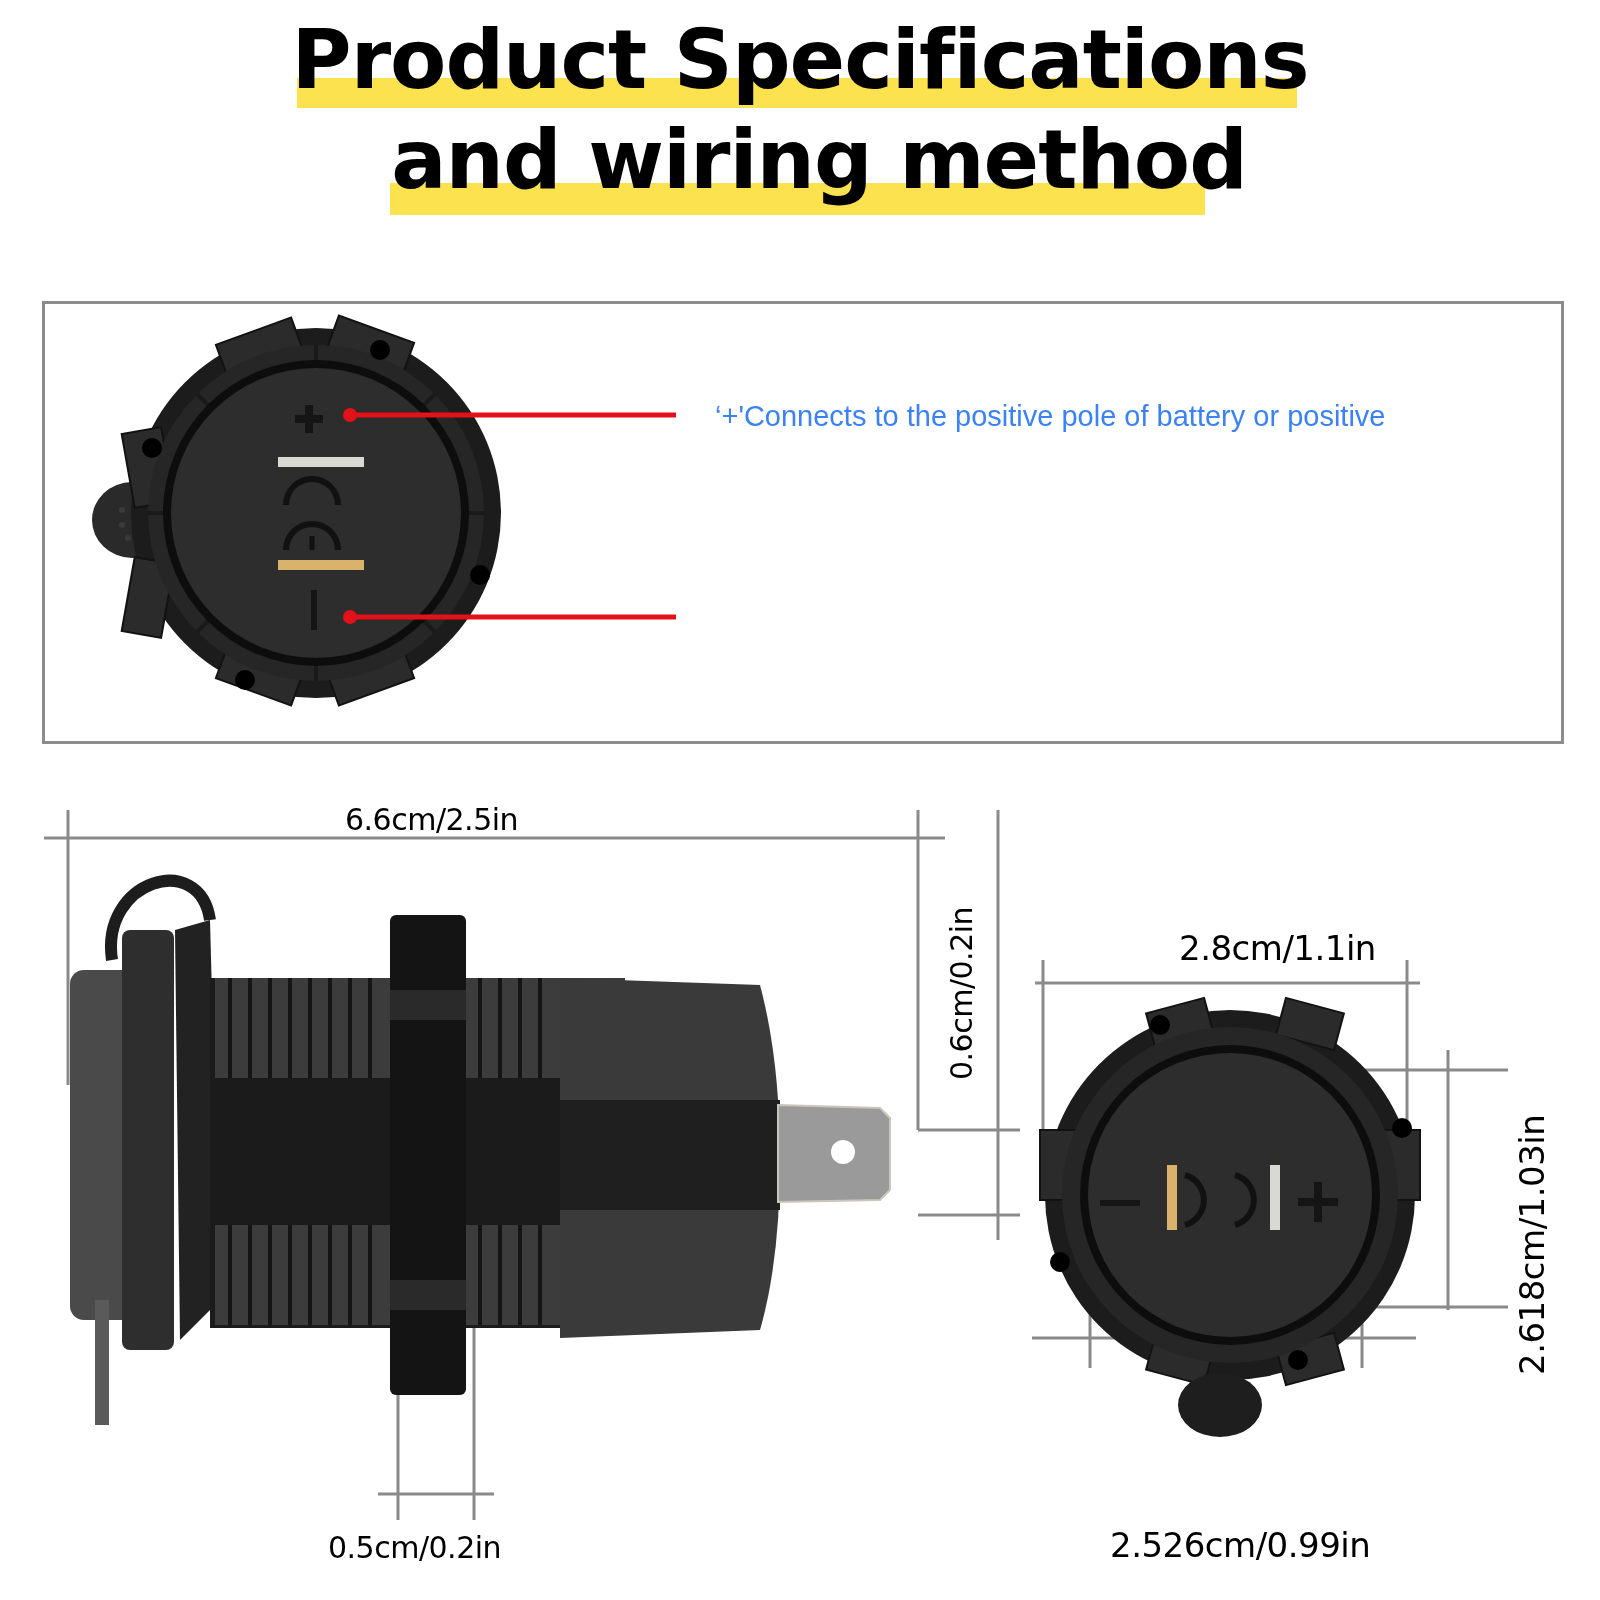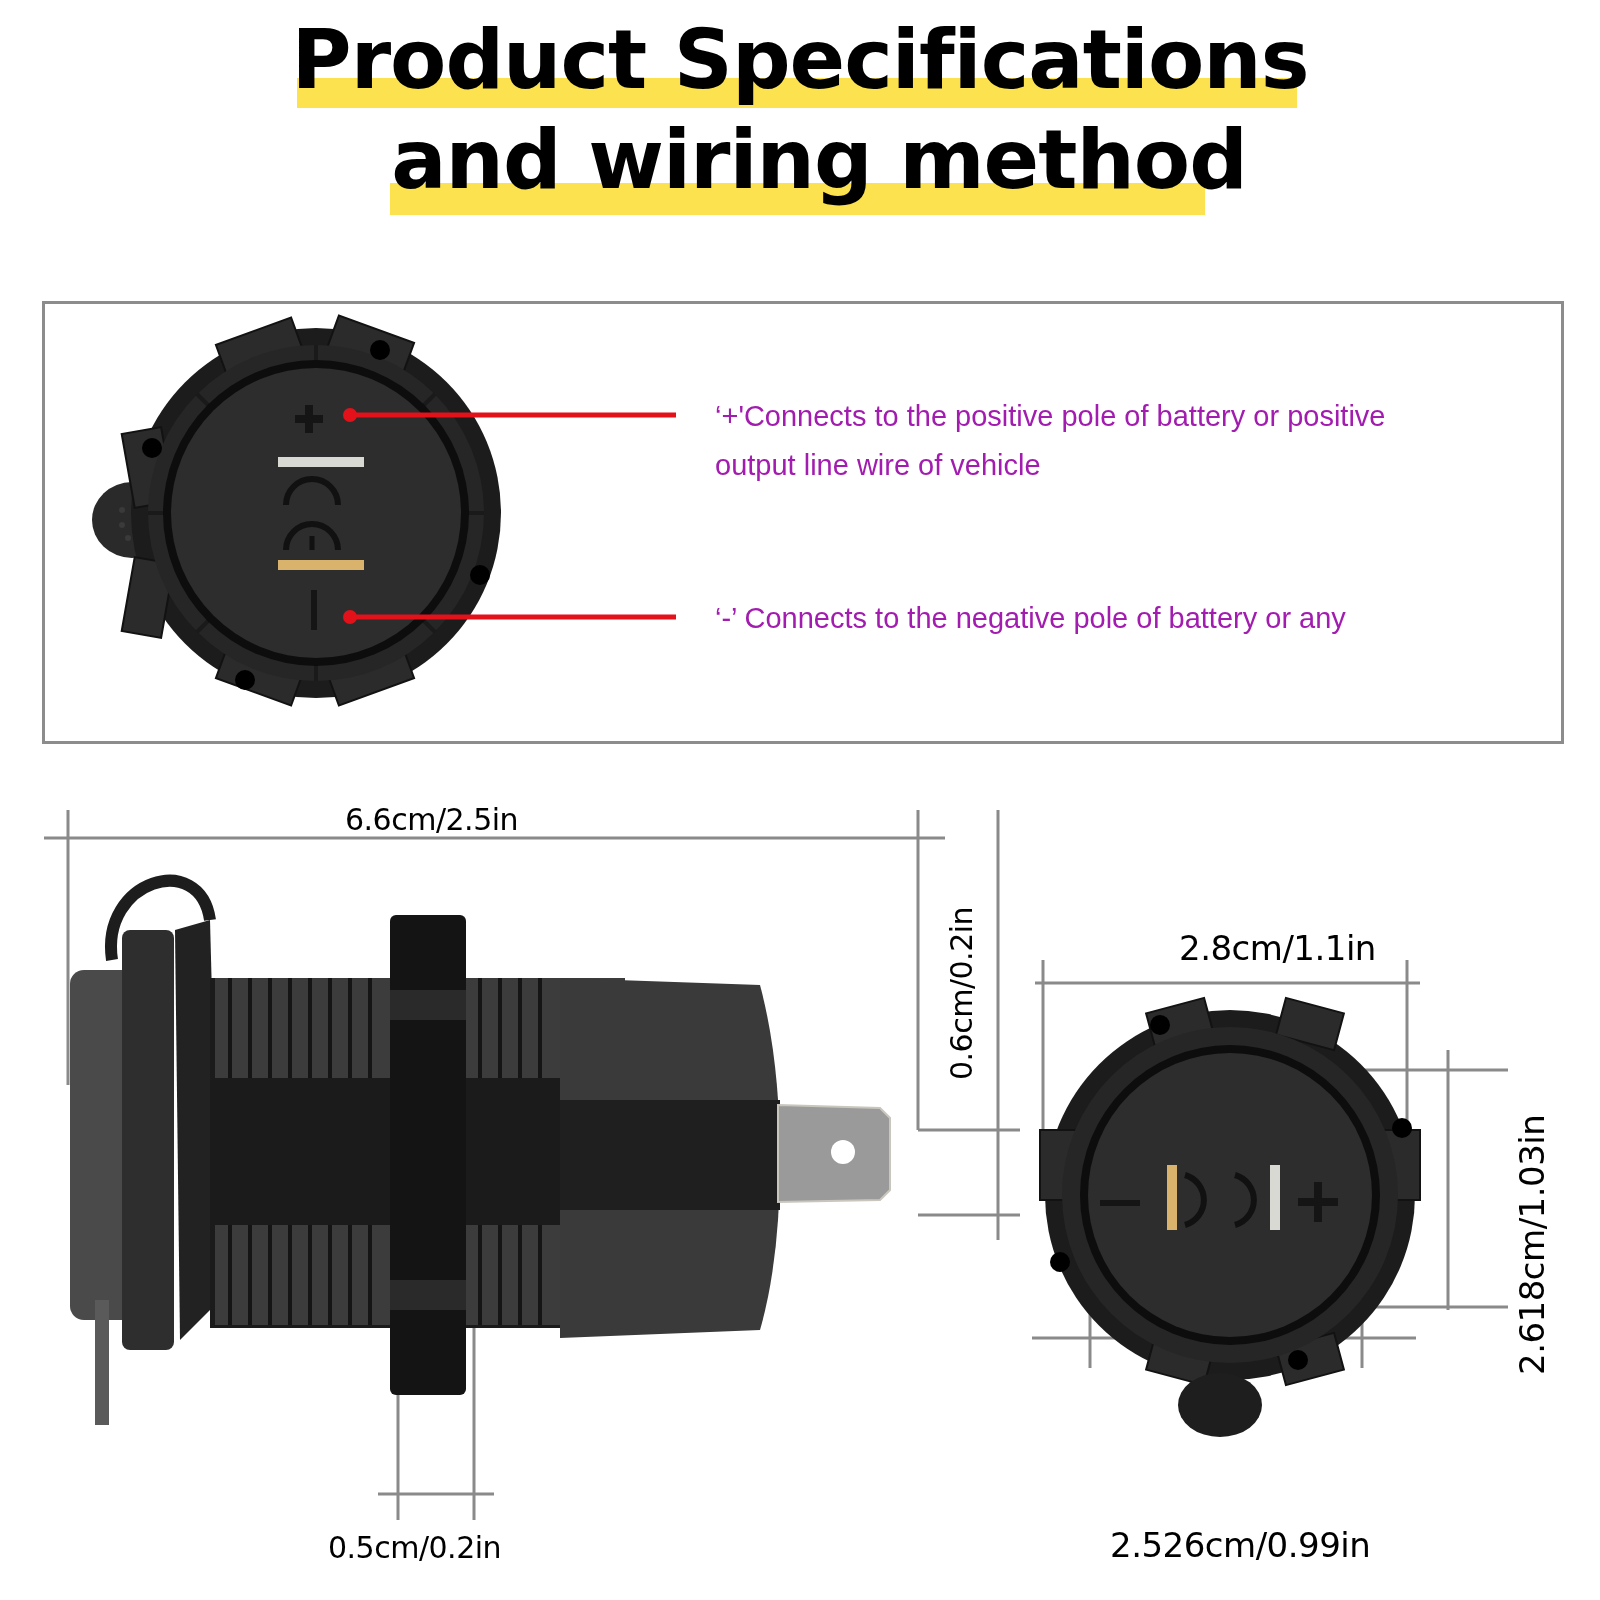--- a/index.html
+++ b/index.html
@@ -1,20 +1,20 @@
 <!DOCTYPE html>
 <html><head>
   <meta charset="utf-8">
   <style>
     html, body { margin: 0; padding: 0; background: #ffffff; }
     body { width: 1600px; height: 1600px; position: relative; overflow: hidden; font-family: "Liberation Sans", "DejaVu Sans", sans-serif; }
     .title-line { position: absolute; left: 0; width: 1600px; text-align: center; font-family: "DejaVu Sans", "Liberation Sans", sans-serif; font-weight: bold; color: #000; letter-spacing: -1px; z-index: 2; }
     .hl { position: absolute; background: #fde24f; z-index: 1; }
     .box { position: absolute; left: 42px; top: 301px; width: 1522px; height: 443px; border: 3px solid #8c8c8c; box-sizing: border-box; }
-    .red-text { position: absolute; color: #a21caf; font-size: 29px; line-height: 49px; font-family: "Liberation Sans", sans-serif; white-space: nowrap; }
+    .red-text { position: absolute; color: #3b82f6; font-size: 29px; line-height: 49px; font-family: "Liberation Sans", sans-serif; white-space: nowrap; text-align: center; }
     .dim-text { position: absolute; font-size: 30px; color: #000; font-family: "DejaVu Sans", sans-serif; white-space: nowrap; letter-spacing: -0.5px; }
     .vtext { transform-origin: left top; transform: rotate(-90deg); }
     svg { position: absolute; overflow: visible; }
   </style>
 </head>
 <body>
 
 <div class="hl" style="left:297px; top:78px; width:1000px; height:30px;"></div>
 <div class="hl" style="left:390px; top:183px; width:815px; height:32px;"></div>
 <div class="title-line" style="top:12px; font-size:82px; line-height:96px;">Product Specifications</div>
@@ -76,24 +76,22 @@
   <circle cx="10" cy="10" r="7" fill="#e3111a"></circle>
   <line x1="10" y1="10" x2="336" y2="10" stroke="#e3111a" stroke-width="5"></line>
 </svg>
 <svg style="left:340px; top:607px;" width="340" height="20">
   <circle cx="10" cy="10" r="7" fill="#e3111a"></circle>
   <line x1="10" y1="10" x2="336" y2="10" stroke="#e3111a" stroke-width="5"></line>
 </svg>
 
 <div class="red-text" style="left:715px; top:392px;">
   <div>‘+'Connects to the positive pole of battery or positive</div>
-  <div>output line wire of vehicle</div>
 </div>
 <div class="red-text" style="left:715px; top:594px;">
-  <div>‘-’   Connects to the negative pole of battery or any</div>
 </div>
 
 <svg style="left:0; top:0;" width="1600" height="1600">
   <g stroke="#8a8a8a" stroke-width="3" fill="none">
 
     <line x1="44" y1="838" x2="945" y2="838"></line>
     <line x1="68" y1="810" x2="68" y2="1085"></line>
     <line x1="918" y1="810" x2="918" y2="1130"></line>
 
     <line x1="918" y1="1130" x2="1020" y2="1130"></line>

